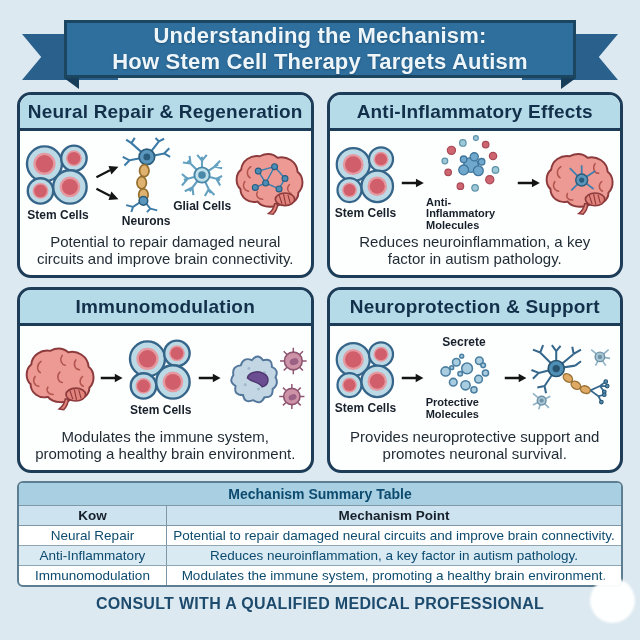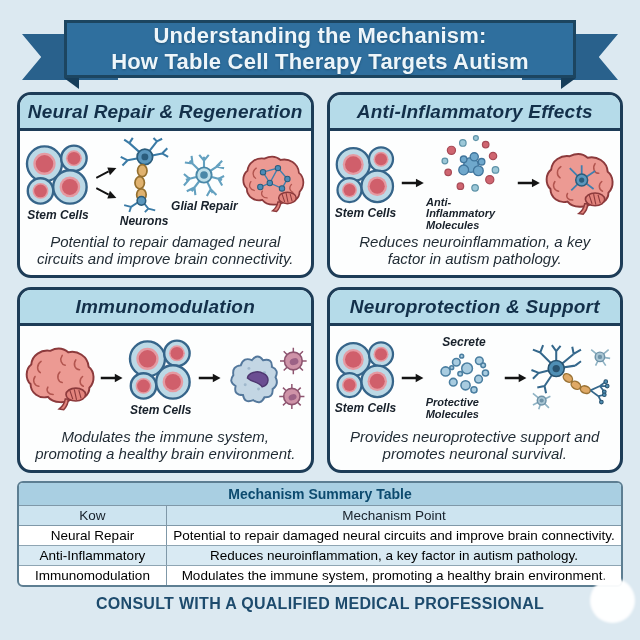--- a/index.html
+++ b/index.html
@@ -14,40 +14,40 @@
   .ribbon-fold { position:absolute; top:78px; width:0; height:0; border-top:11px solid #163d59; }
   .ribbon-fold.left  { left:64px;  border-left:15px solid transparent; }
   .ribbon-fold.right { right:64px; border-right:15px solid transparent; }
   .ribbon-band { position:absolute; left:64px; right:64px; top:20px; height:58px;
     background:#2f6f9e; border:3px solid #1c4560; display:flex; flex-direction:column;
     align-items:center; }
   .ribbon-band .line { color:#eef6fa; font-size:22px; font-weight:700; line-height:26px;
     text-shadow:0 1px 2px rgba(10,40,60,.4); letter-spacing:.2px; }
 
   
-  .panels { display:grid; grid-template-columns:1fr 1fr; gap:9px 13px; padding:0 17px;font-style:italic; }
+  .panels { display:grid; grid-template-columns:1fr 1fr; gap:9px 13px; padding:0 17px; }
   .panel { height:186px; background:#fdfefe; border:3px solid #1d3c57; border-radius:14px; overflow:hidden; }
   .panel-header { background:#b5dbe9; border-bottom:3px solid #1d3c57; height:36px;
     display:flex; align-items:center; justify-content:center; }
   .panel-header .t { font-size:19px; font-weight:700; color:#13304a; letter-spacing:.2px; }
   .illo { height:101px; display:flex; align-items:center; justify-content:center; gap:2px; padding:2px 3px 0; }
   .col { display:flex; flex-direction:column; align-items:center; justify-content:center; gap:1px; }
   .lbl { font-size:12px; font-weight:700; color:#17202a; white-space:nowrap; }
   .lbl.small { font-size:11px; white-space:normal; text-align:left; line-height:1.05; }
   .caption { text-align:center; font-size:15px; color:#1f2a33; line-height:1.13; padding:2px 10px 0; }
 
   
   .table-wrap { margin:8px 17px 0; border:2px solid #5d7e92; border-radius:6px; overflow:hidden; background:#fff; }
   table { width:100%; border-collapse:collapse; }
   .tbl-title td { background:#a9cfe2; text-align:center; font-weight:700; font-size:14px;
     color:#0c4a6e; padding:3px 4px; border-bottom:1px solid #7f98a8; }
-  th { background:#cde4f0; font-size:13.5px; font-weight:400; color:#17202a;
+  th { background:#cde4f0; font-size:13.5px; font-weight:700; color:#17202a;
     padding:2px 0; border-bottom:1px solid #7f98a8; }
   th + th, td + td { border-left:1px solid #7f98a8; }
-  tbody td { font-size:13.5px; color:#000000; text-align:center; padding:2px 6px;
+  tbody td { font-size:13.5px; color:#0c4a6e; text-align:center; padding:2px 6px;
     border-bottom:1px solid #8ea5b3; }
   tbody tr:last-child td { border-bottom:none; }
   tbody tr:nth-child(even) td { background:#d9eaf3; }
   .col-mech { width:24.5%; }
 
   
   .footer { text-align:center; margin-top:8px; font-size:16px; font-weight:700;
     color:#1d4b6d; letter-spacing:.3px; }
   .watermark { position:absolute; left:590px; top:578px; width:45px; height:45px;
     background:rgba(255,255,255,.96); border-radius:50%; filter:blur(1px); }
@@ -57,21 +57,21 @@
 </head>
 <body>
 
 <div class="banner">
   <div class="ribbon-tail left"></div>
   <div class="ribbon-tail right"></div>
   <div class="ribbon-fold left"></div>
   <div class="ribbon-fold right"></div>
   <div class="ribbon-band">
     <div class="line">Understanding the Mechanism:</div>
-    <div class="line">How Table Cell Therapy Targets Autism</div>
+    <div class="line">How Stem Cell Therapy Targets Autism</div>
   </div>
 </div>
 
 <div class="panels">
 
   <div class="panel">
     <div class="panel-header">
       <span class="t">Neural Repair &amp; Regeneration</span>
     </div>
     <div class="illo">
@@ -113,21 +113,21 @@
           <circle cx="26" cy="73" r="5" fill="#5b97bd" stroke="#2b5d7c" stroke-width="1.8"></circle>
         </svg>
         <span class="lbl">Neurons</span>
       </div>
       <div class="col">
         <svg width="44" height="46" viewBox="0 0 46 46">
           <path d="M23 23 L23 4 M23 8 L18 2 M23 8 L28 2 M23 23 L40 12 M36 14 L42 8 M36 14 L44 16 M23 23 L42 28 M38 27 L44 24 M38 27 L42 34 M23 23 L32 42 M30 38 L36 44 M30 38 L26 45 M23 23 L10 40 M13 36 L14 44 M13 36 L5 40 M23 23 L4 28 M8 27 L2 22 M8 27 L2 34 M23 23 L8 8 M11 11 L3 10 M11 11 L10 3" stroke="#64a1c0" stroke-width="2.2" fill="none"></path>
           <circle cx="23" cy="23" r="8" fill="#bfe0ea" stroke="#4a88a8" stroke-width="2"></circle>
             <circle cx="23" cy="23" r="4" fill="#4a88a8"></circle>
         </svg>
-        <span class="lbl">Glial Repair</span>
+        <span class="lbl">Glial Cells</span>
       </div>
       <svg width="86" height="76" viewBox="0 0 100 88">
         <path d="M36 8 C24 6 12 14 11 26 C3 32 3 46 10 52 C10 64 22 72 33 69 C40 78 58 78 66 71 C78 75 88 67 88 57 C96 49 95 35 87 29 C86 15 72 7 60 10 C52 3 44 4 36 8 Z" fill="#ec9a93" stroke="#8c3a3c" stroke-width="2.6"></path>
         <path d="M24 22 C18 26 18 34 23 37 M16 42 C12 48 15 54 21 55 M33 56 C30 61 34 66 40 66 M76 46 C72 50 73 56 78 58" stroke="#b2554f" stroke-width="2" fill="none" stroke-linecap="round"></path>
         <ellipse cx="70" cy="66" rx="13" ry="8.5" fill="#e2837c" stroke="#8c3a3c" stroke-width="2.2"></ellipse>
         <path d="M62 60 L66 72 M68 59 L71 73 M74 60 L77 71" stroke="#8c3a3c" stroke-width="1.5"></path>
         <path d="M56 72 C55 78 52 82 48 85 L54 86 C58 82 60 77 60 72 Z" fill="#e2837c" stroke="#8c3a3c" stroke-width="2"></path>
         <g stroke="#3f7fae" stroke-width="2" fill="none">
             <path d="M34 28 L56 22 L70 38 M56 22 L44 44 L30 50 M44 44 L62 52 M34 28 L44 44 M70 38 L62 52"></path>
           </g>

